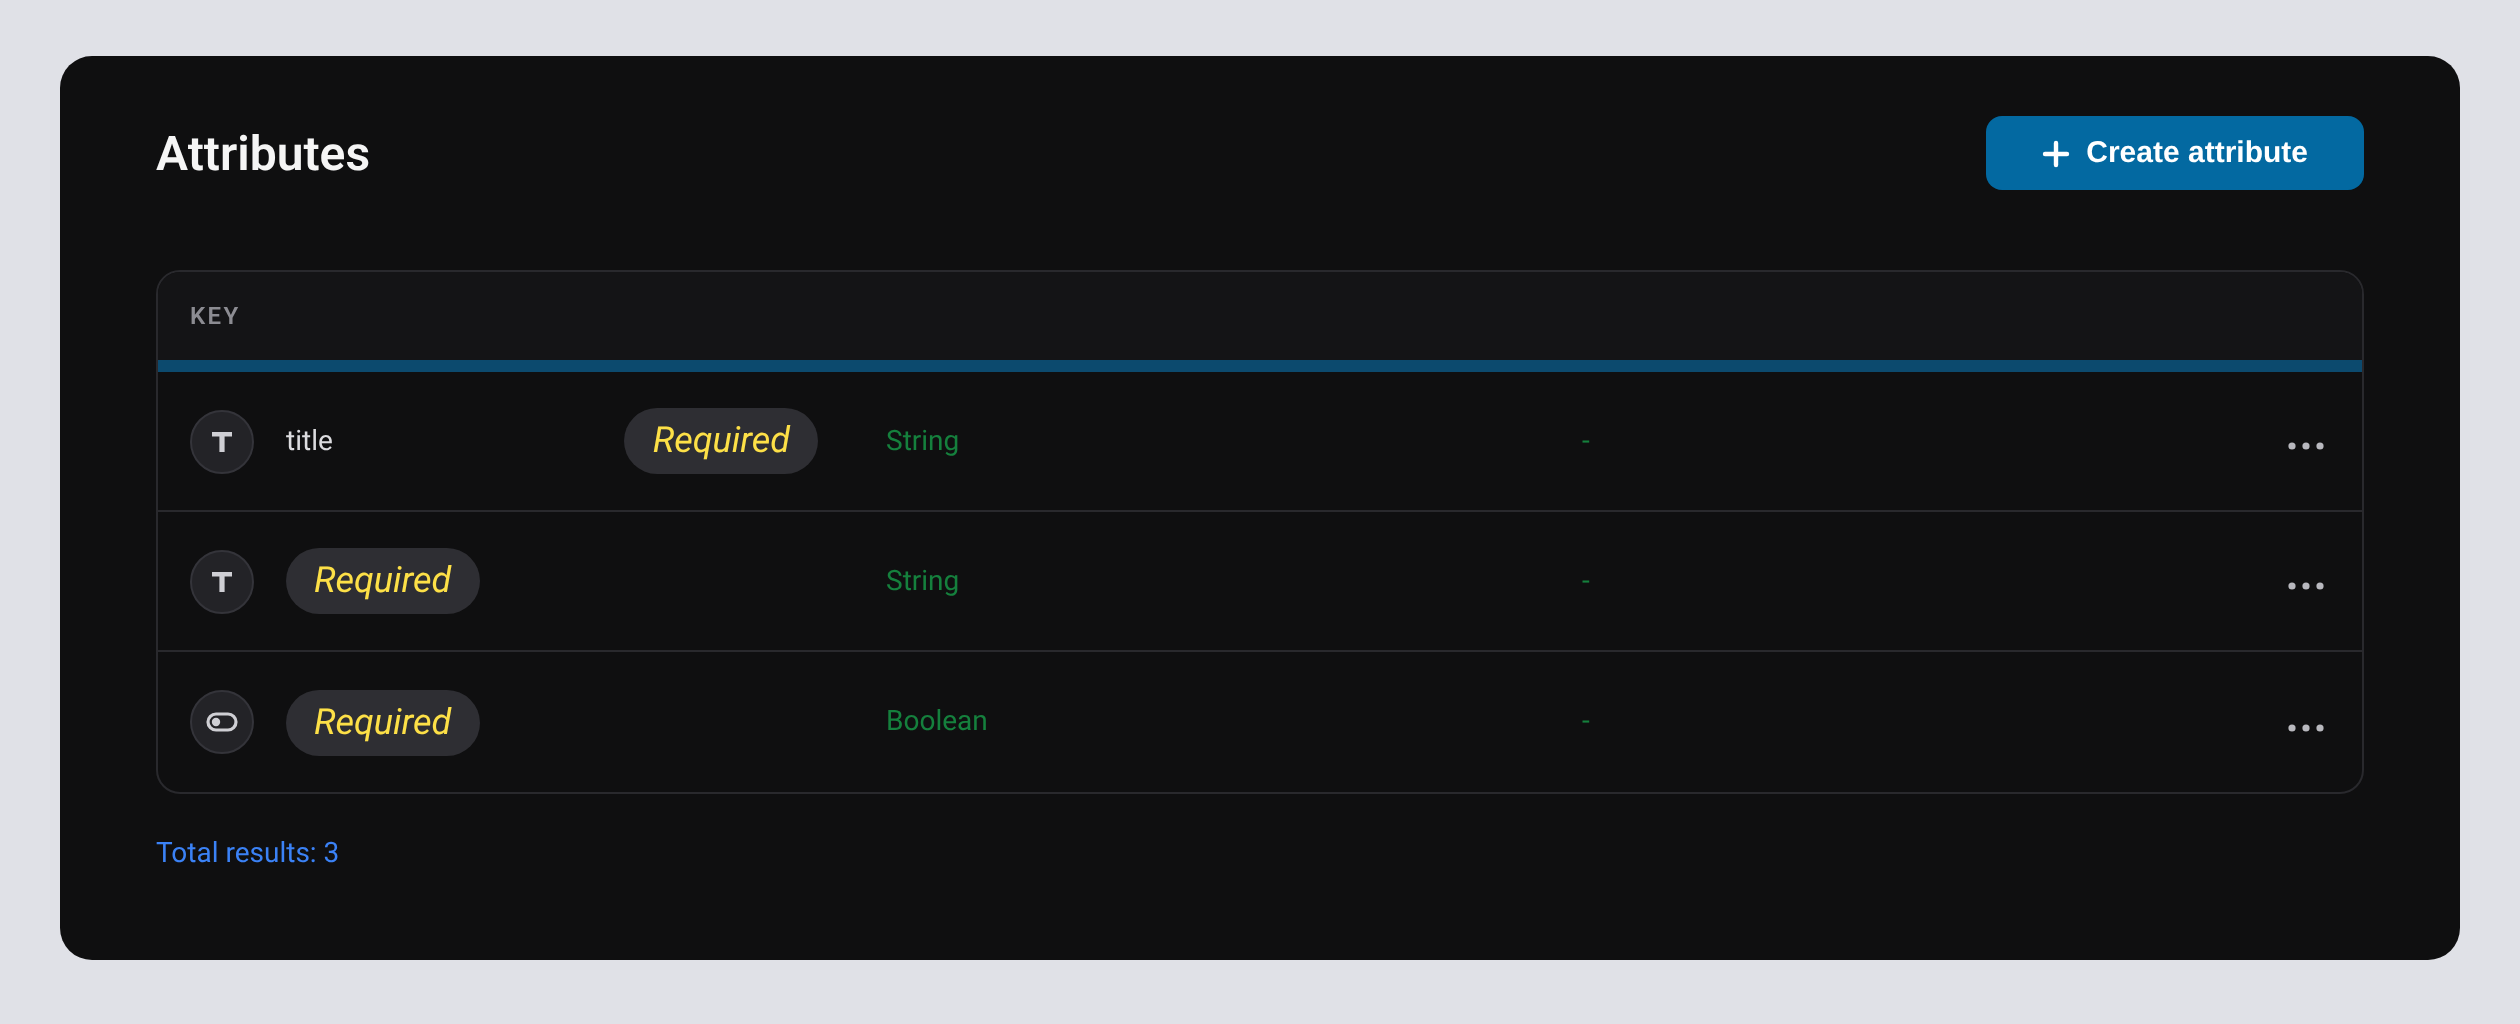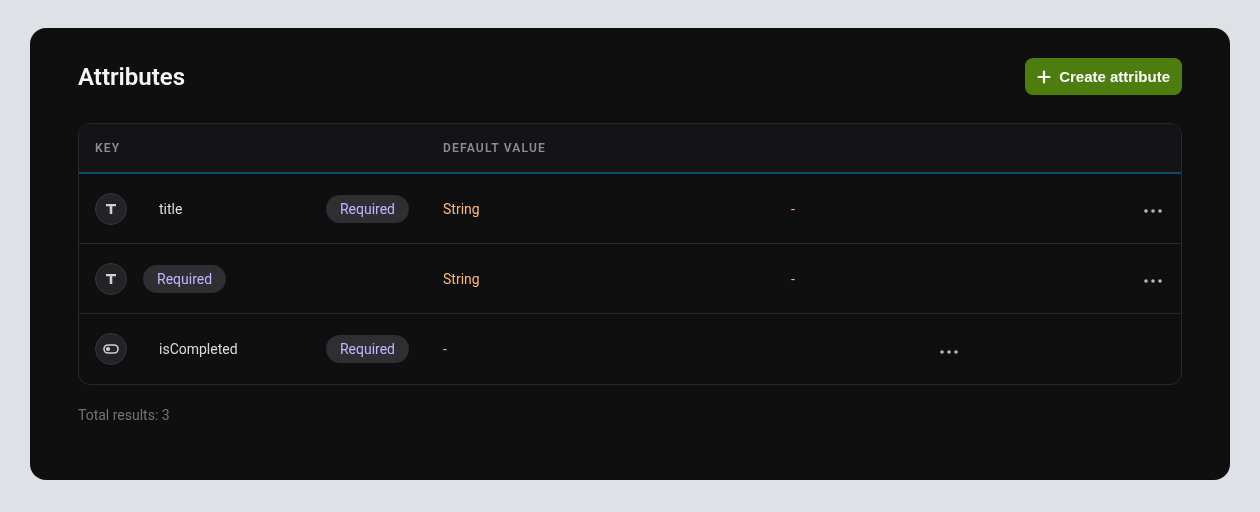--- a/index.html
+++ b/index.html
@@ -18,56 +18,56 @@
     height: 452px;
     background: #0f0f10;
     border-radius: 16px;
     padding: 30px 48px 0 48px;
     color: #e6e6e6;
   }
   .header-row {
     display: flex;
     align-items: center;
     justify-content: space-between;
-    margin-bottom: 28px;
+    margin-bottom: 40px;
   }
   .title {
     font-size: 24px;
     font-weight: 600;
     color: #f5f5f5;
   }
   .create-btn {
     display: inline-flex;
     align-items: center;
     gap: 8px;
-    background: #4d7c0f;
+    background: #0369a1;
     color: #ffffff;
     font-size: 15px;
     font-weight: 600;
     border: none;
     border-radius: 8px;
-    padding: 10px 12px;
+    padding: 10px 28px;
     cursor: pointer;
   }
   .plus-icon {
     display: inline-flex;
   }
   .table {
     border: 1px solid #29292d;
     border-radius: 12px;
     overflow: hidden;
   }
   .thead, .trow {
     display: grid;
     grid-template-columns: 348px 348px 348px 60px;
     align-items: center;
   }
   .thead {
     height: 50px;
-    border-bottom: 2px solid #0c4a6e;
+    border-bottom: 6px solid #0c4a6e;
     background: #141416;
   }
   .th {
     font-size: 12px;
     font-weight: 600;
     letter-spacing: 1.2px;
     color: #8c8c92;
     padding-left: 16px;
   }
   .trow {
@@ -91,52 +91,52 @@
     justify-content: center;
     color: #cfcfd4;
     flex: 0 0 32px;
     border: 1px solid #34343a;
   }
   .type-icon svg { display: block; }
   .keyname {
     font-size: 14px;
     color: #dcdcdf;
     flex: 1;
-    margin-left: 16px;
   }
   .req-badge {
     background: #2e2e33;
-    color: #c4b5fd;
-    font-size: 14px;
+    color: #fde047;
+    font-size: 18px;
     border-radius: 999px;
     padding: 6px 14px;
     margin-right: 18px;
+    font-style: italic;
   }
   .typecell, .defcell {
     font-size: 14px;
-    color: #fdba74;
+    color: #15803d;
     padding-left: 16px;
   }
   .actions {
     display: flex;
     justify-content: center;
     align-items: center;
   }
   .more-btn {
     background: transparent;
     border: none;
     color: #b8b8be;
     cursor: pointer;
     padding: 6px;
     display: inline-flex;
   }
   .footer-text {
     margin-top: 22px;
     font-size: 14px;
-    color: #737373;
+    color: #3b82f6;
   }
 </style>
 </head>
 <body>
 
 <div class="card">
 
   <div class="header-row">
     <h1 class="title">Attributes</h1>
     <button class="create-btn">
@@ -146,21 +146,20 @@
           <line x1="1.5" y1="7" x2="12.5" y2="7"></line>
         </svg>
       </span>
       <span>Create attribute</span>
     </button>
   </div>
 
   <div class="table">
     <div class="thead">
       <div class="th">KEY</div>
-      <div class="th">DEFAULT VALUE</div>
       <div></div>
     </div>
 
     <div class="trow">
       <div class="keycell">
         <span class="type-icon">
           <svg width="14" height="14" viewBox="0 0 14 14" fill="currentColor">
             <path d="M2 2h10v2.2H8.3V12H5.7V4.2H2V2z"></path>
           </svg>
         </span>
@@ -207,23 +206,23 @@
     </div>
 
     <div class="trow">
       <div class="keycell">
         <span class="type-icon">
           <svg width="16" height="10" viewBox="0 0 16 10" fill="none" stroke="currentColor" stroke-width="1.6">
             <rect x="1" y="1" width="14" height="8" rx="4"></rect>
             <circle cx="5" cy="5" r="2.1" fill="currentColor" stroke="none"></circle>
           </svg>
         </span>
-        <span class="keyname">isCompleted</span>
         <span class="req-badge">Required</span>
       </div>
+      <div class="typecell">Boolean</div>
       <div class="defcell">-</div>
       <div class="actions">
         <button class="more-btn">
           <span>
             <svg width="18" height="4" viewBox="0 0 18 4" fill="currentColor">
               <circle cx="2" cy="2" r="1.8"></circle>
                 <circle cx="9" cy="2" r="1.8"></circle>
                 <circle cx="16" cy="2" r="1.8"></circle>
             </svg>
           </span>

